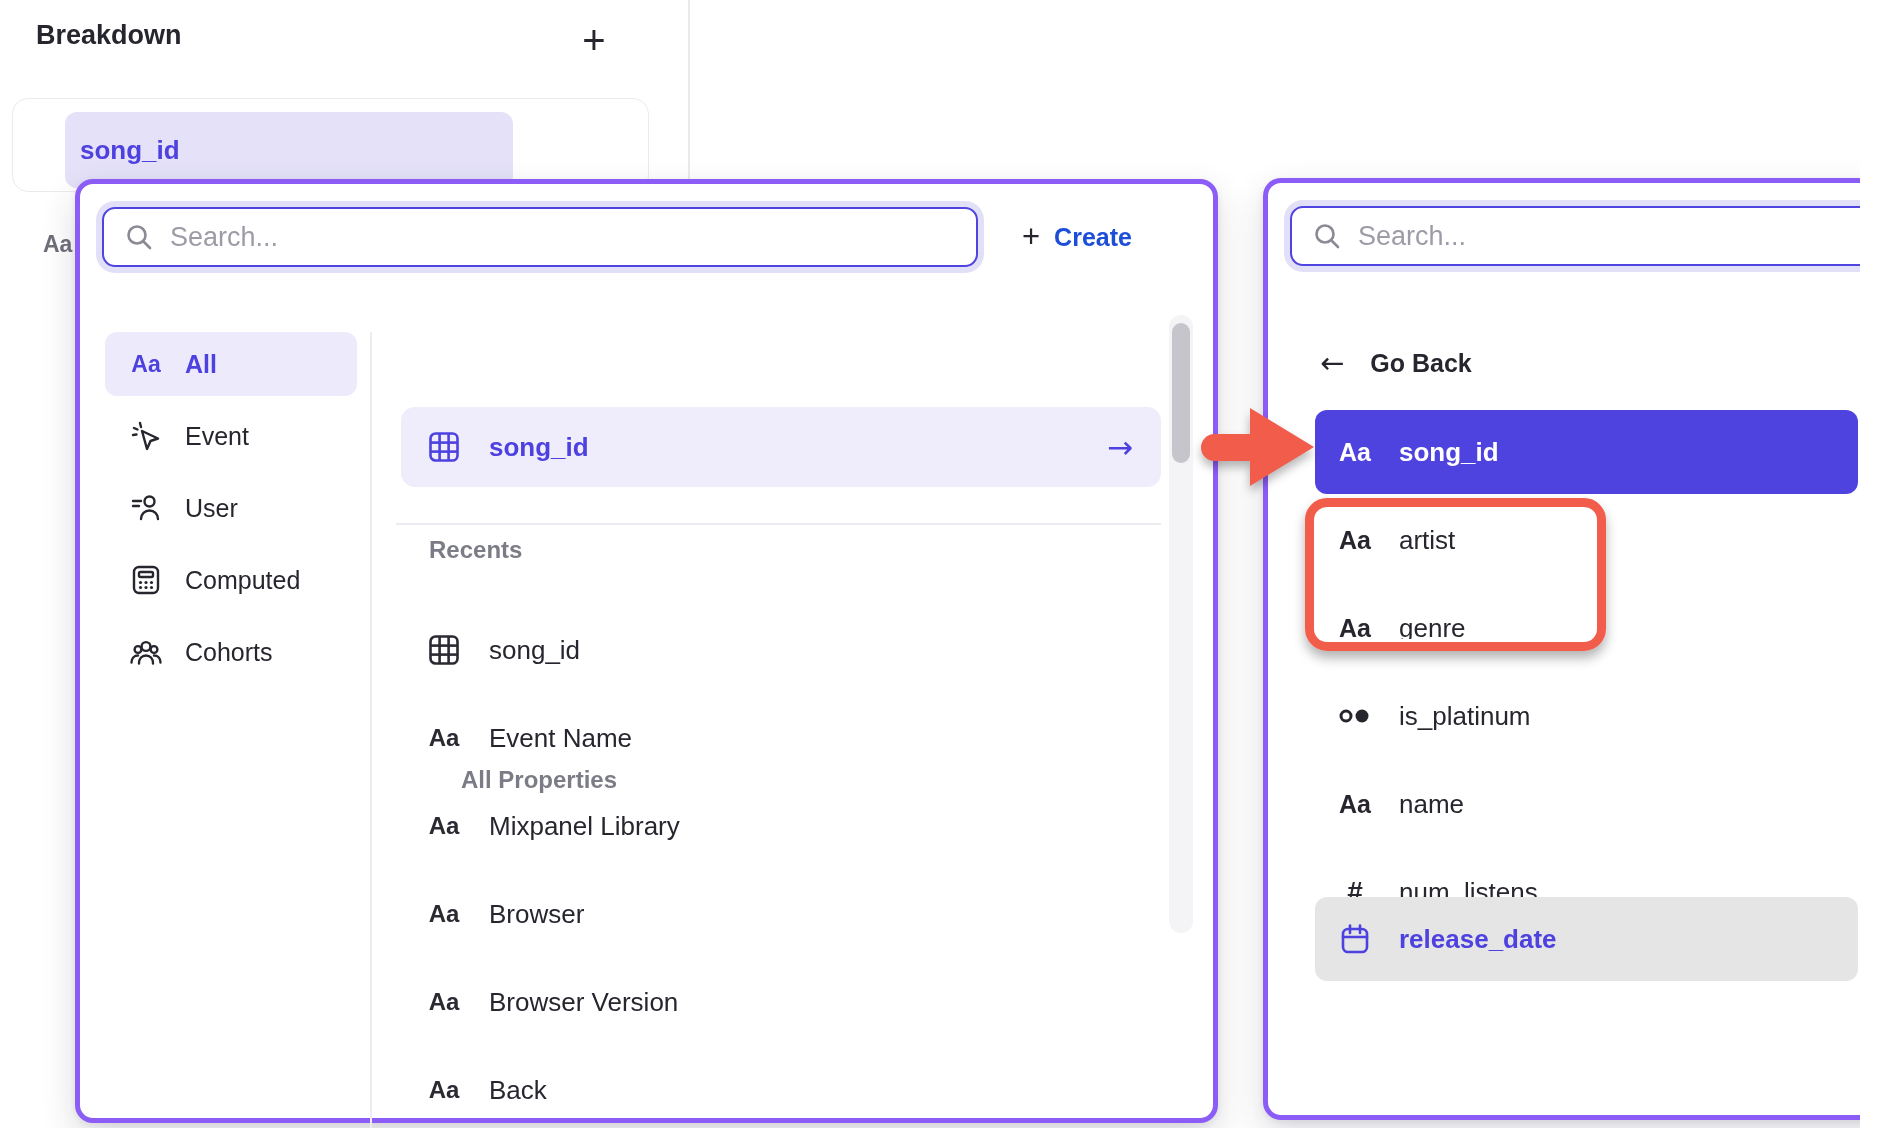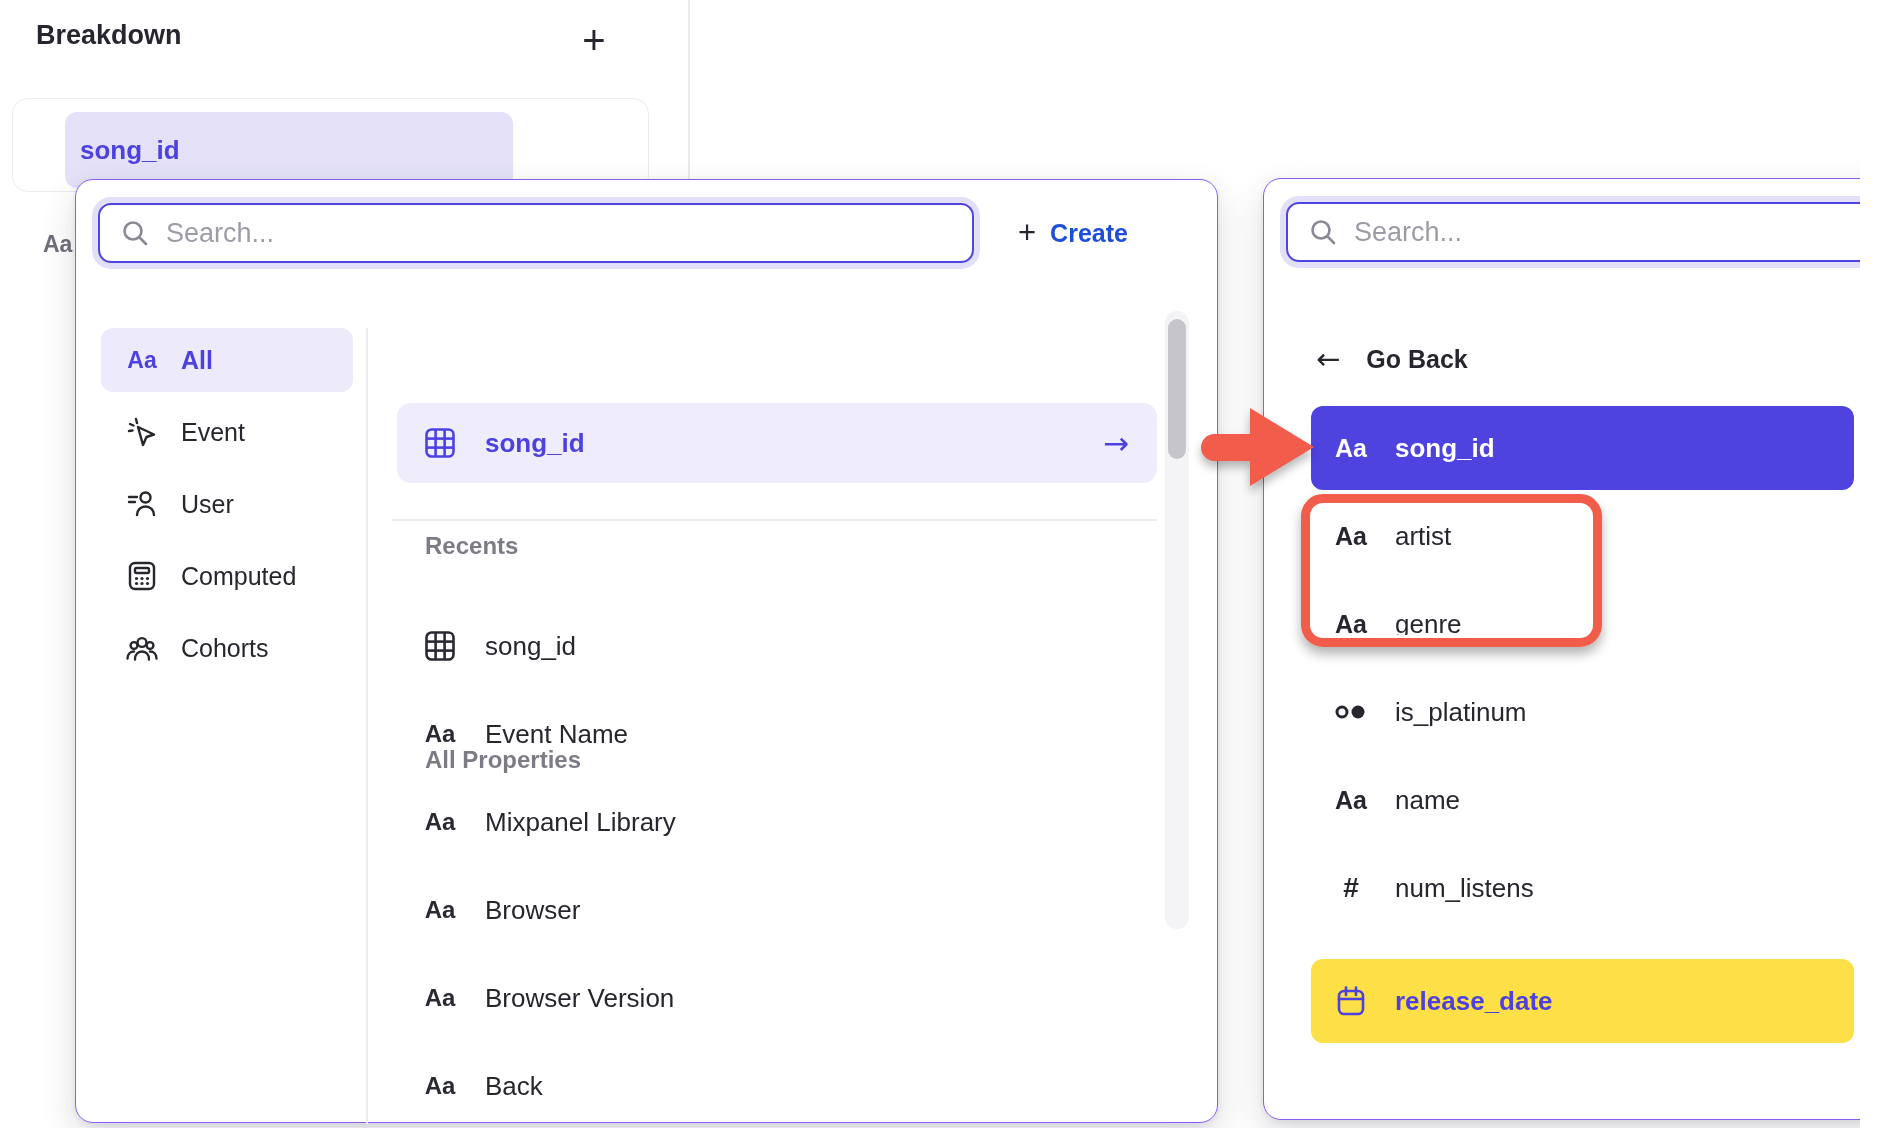--- a/index.html
+++ b/index.html
@@ -19,21 +19,21 @@
   .chip-field { position:absolute; left:52px; top:13px; width:448px; height:76px; background:#E4E1F9;
                 border-radius:12px; display:flex; align-items:center; padding-left:15px; cursor:pointer; }
   .chip-field span { font-size:26px; font-weight:600; color:#4D41DF; }
   .chip-x { position:absolute; left:512px; top:128px; width:40px; height:40px; font-size:27px; color:#83838D;
             background:transparent; border:none; cursor:pointer; }
   .kebab { position:absolute; left:588px; top:125px; width:24px; height:48px; cursor:pointer; }
   .kebab i { position:absolute; left:9px; width:6px; height:6px; border-radius:50%; background:#76767F; }
   .kebab i:nth-child(1){ top:4px; } .kebab i:nth-child(2){ top:18px; } .kebab i:nth-child(3){ top:32px; }
 
   
-  .panel { position:absolute; background:#fff; border:1px solid #8b5cf6; border-radius:18px;
+  .panel { position:absolute; background:#fff; border:5px solid #8b5cf6; border-radius:18px;
            box-shadow:0 14px 34px rgba(35,35,60,.16), 0 2px 6px rgba(35,35,60,.08); z-index:10;text-decoration:underline; }
   .panel-left { left:75px; top:179px; width:1143px; height:944px; }
   .panel-right { left:1263px; top:178px; width:633px; height:942px; }
 
   .searchbox { position:absolute; border:2px solid #5044E0; border-radius:13px; background:#fff;
                box-shadow:0 0 0 6px #E2DFF8; display:flex; align-items:center; padding-left:20px; gap:16px; }
   .searchbox input { border:none; outline:none; flex:1; font-size:27px; color:#26262E; background:transparent;
                      font-family:"Liberation Sans","DejaVu Sans",sans-serif; min-width:0; }
   .searchbox input::placeholder { color:#9C9CA6; }
   .sb-left { left:22px; top:23px; width:876px; height:60px; }
@@ -53,21 +53,21 @@
   .cat .lbl { font-size:25px; font-weight:500; color:#26262E; }
   .cat.selected { background:#EDEBFB; }
   .cat.selected .aa-glyph, .cat.selected .lbl { color:#4D41DF; font-weight:700; }
   .cat.selected .lbl { font-weight:600; }
 
   .vdiv { position:absolute; left:290px; top:148px; width:2px; height:796px; background:#EDEDF1; }
 
   
   .group-label { position:absolute; left:349px; font-size:24px; font-weight:600; color:#7C7C87; }
   .lbl-recents { top:352px; }
-  .lbl-allprops { top:566px; }
+  .lbl-allprops { top:582px;margin-left:32px; }
   .hdiv { position:absolute; left:316px; top:339px; width:765px; height:2px; background:#ECECF0; }
 
   .lrow { position:absolute; left:321px; width:760px; display:flex; align-items:center; padding-left:26px;
           gap:28px; cursor:pointer; }
   .lrow .ic { width:34px; display:flex; justify-content:center; align-items:center; }
   .lrow .aa-glyph { font-size:24px; font-weight:700; color:#2A2A33; }
   .lrow .lbl { font-size:26px; font-weight:500; color:#26262E; }
   .row-recent { top:223px; height:80px; background:#EFEDFC; border-radius:14px; }
   .row-recent .lbl { color:#4D41DF; font-weight:600; }
   .row-recent .goarrow { margin-left:auto; padding-right:28px; font-size:31px; color:#4D41DF;
@@ -98,21 +98,21 @@
           padding-left:22px; gap:26px; cursor:pointer; border-radius:12px; }
   .rrow .ic { width:36px; display:flex; justify-content:center; align-items:center; }
   .rrow .aa-glyph { font-size:25px; font-weight:700; color:#26262E; }
   .rrow .hash-glyph { font-size:28px; font-weight:700; color:#26262E; }
   .rrow .lbl { font-size:26px; font-weight:500; color:#26262E; }
   .rrow-0 { top:227px; background:#4F43E0; }
   .rrow-0 .aa-glyph, .rrow-0 .lbl { color:#fff; }
   .rrow-0 .lbl { font-weight:600; }
   .rrow-1 { top:315px; } .rrow-2 { top:403px; } .rrow-3 { top:491px; }
   .rrow-4 { top:579px; } .rrow-5 { top:667px; }
-  .rrow-6 { top:780px; background:#fde047; }
+  .rrow-6 { top:714px; background:#e5e5e5; }
   .rrow-6 .lbl { color:#4D41DF; font-weight:600; }
 </style>
 </head>
 <body>
 
 <div class="canvas">
 
   <div class="bd-title">Breakdown</div>
   <button class="bd-plus">+</button>
   <div class="top-vline"></div>

